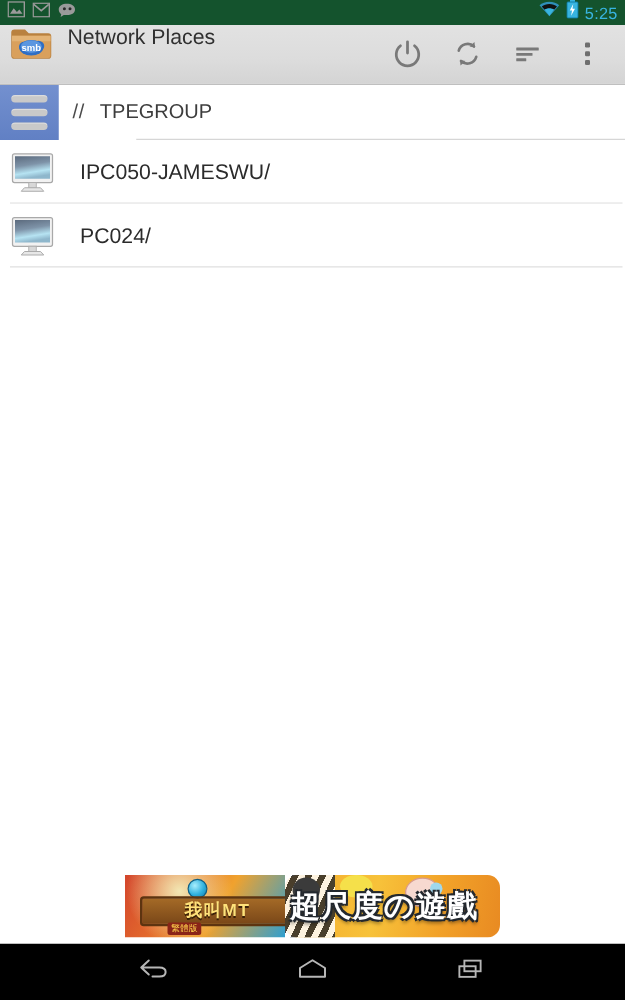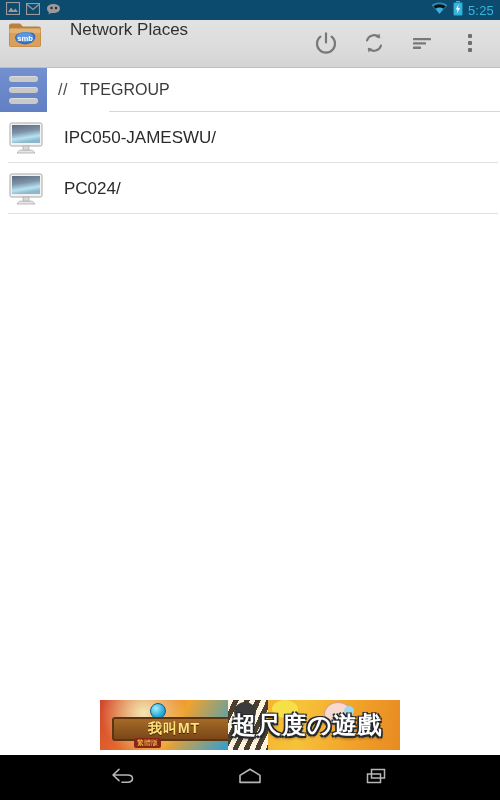--- a/index.html
+++ b/index.html
@@ -12,21 +12,21 @@
   #screen {
     position:relative;
     width:500px; height:800px;
     background:#ffffff;
     display:flex; flex-direction:column;
   }
 
   
   .statusbar {
     height:20px;
-    background:#0c4a6e;
+    background:#14532d;
     display:flex; align-items:center;
     padding:0 6px;
     flex:0 0 20px;
   }
   .sb-left { display:flex; align-items:center; gap:6px; }
   .sb-right { margin-left:auto; display:flex; align-items:center; gap:5px; }
   .sb-clock {
     color:#38b4e0;
     font-size:13px;
     letter-spacing:0.2px;
@@ -38,21 +38,21 @@
     height:48px;
     background:#dddddd;
     background:linear-gradient(to bottom,#e2e2e2 0%,#dcdcdc 60%,#d4d4d4 100%);
     border-bottom:1px solid #bfbfbf;
     display:flex; align-items:flex-start;
     padding:0 6px 0 8px;
     flex:0 0 48px;
   }
   .app-icon { width:34px; height:30px; position:relative; flex:0 0 34px; }
   .ab-title {
-    margin-left:28px;
+    margin-left:12px;
     font-size:17px;
     color:#303030;
     white-space:nowrap;
   }
   .ab-actions { margin-left:auto; display:flex; align-items:center; }
   .ab-btn {
     width:48px; height:46px;
     display:flex; align-items:center; justify-content:center;
     cursor:pointer;
   }
@@ -167,20 +167,21 @@
     border:1px solid #0e5f85;
   }
   .ad-left .subcap {
     position:absolute; left:34px; top:38px;
     font-size:7px; color:#ffd34d;
     background:#8a2418; padding:0 3px; border-radius:2px;
   }
   .ad-right {
     position:absolute; left:128px; top:0; width:172px; height:50px;
     background:linear-gradient(100deg,#f4a72a 0%,#f7c23a 42%,#f2a229 72%,#e88a22 100%);
+    border-radius:10px;
   }
   .ad-right .blob {
     position:absolute; border-radius:50%;
   }
   .ad-right .b1 { left:6px; top:2px; width:22px; height:20px; background:#3b3b3b; }
   .ad-right .b2 { left:44px; top:0px; width:26px; height:18px; background:#f5e04a; }
   .ad-right .b3 { left:96px; top:2px; width:28px; height:24px; background:#f7d9d0; border:1px solid #d89b8c; }
   .ad-right .b4 { left:116px; top:6px; width:10px; height:10px; background:#9fd8ee; }
   .ad-right .hz {
     position:absolute; left:0; top:0; width:40px; height:50px;

